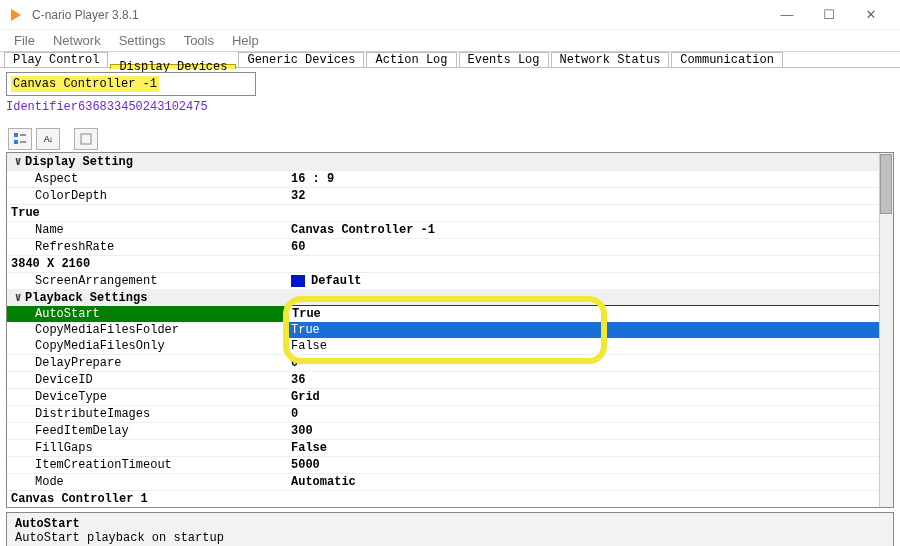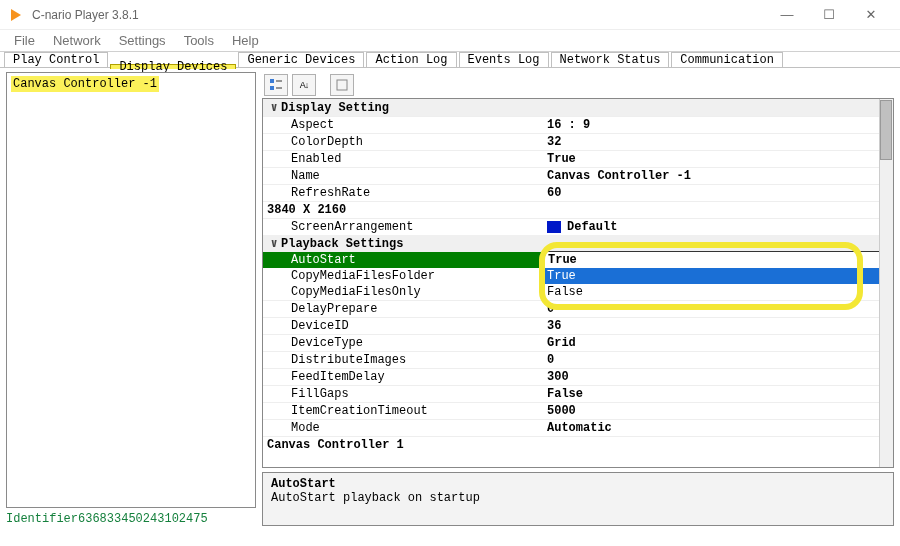--- a/index.html
+++ b/index.html
@@ -7,25 +7,25 @@
   .titlebar { height: 30px; display: flex; align-items: center; padding: 10px 8px; background: #fff; border-bottom: 1px solid #eee; }
   .titlebar .logo { width: 16px; height: 16px; margin-right: 8px; display:flex; align-items:center; justify-content:center; }
   .title-text { color: #666; font-size: 12px; }
   .winbtns { margin-left: auto; display: flex; }
   .winbtn { width: 42px; height: 28px; display: flex; align-items: center; justify-content: center; color: #666; font-size: 13px; }
   .menubar { height: 22px; display: flex; align-items: center; padding: 0 6px; border-bottom: 1px solid #d0d0d0; gap: 2px; }
   .menuitem { padding: 2px 8px; color: #737373; font-size: 13px; }
   .tabbar { height: 16px; display:flex; align-items: stretch; border-bottom: 1px solid #c0c0c0; padding-left: 4px; }
   .tab { padding: 2px 8px; font-family: "Courier New", monospace; font-size: 12px; border: 1px solid #c0c0c0; border-bottom: none; margin-right: 2px; display:flex; align-items:center; background:#fff; }
   .tab.active { background: #fbf15a; border-color:#b0a000;margin-top:12px; }
-  .mainrow { display:flex; height: calc(546px - 30px - 22px - 22px - 8px); padding: 4px 6px 6px 6px; gap: 6px; }
+  .mainrow { display:flex; height: calc(546px - 30px - 22px - 22px - 8px); padding: 4px 6px 6px 6px; gap: 12px; flex-direction: column; }
   .leftcol { width: 250px; display:flex; flex-direction:column; }
   .treebox { flex:1; border:1px solid #8a8a8a; background:#fff; padding:3px 4px; font-family:"Courier New", monospace; font-size:12px; }
   .tree-item { background:#fbf15a; padding:1px 2px; display:inline-block; }
-  .identline { font-family:"Courier New", monospace; font-size:12px; color:#15803d; margin-top:4px; }
+  .identline { font-family:"Courier New", monospace; font-size:12px; color:#6d28d9; margin-top:4px; }
   .rightcol { flex:1; display:flex; flex-direction:column; }
   .toolbar { height:26px; display:flex; align-items:center; gap:4px; padding-left:2px; }
   .toolbtn { width:24px; height:22px; border:1px solid #b0b0b0; background:#f5f5f5; display:flex; align-items:center; justify-content:center; font-size:11px; }
   .grid { flex:1; border:1px solid #888; overflow:auto; font-family:"Courier New", monospace; font-size:12px; position:relative; background:#fff; }
   .section { display:flex; align-items:center; font-weight:bold; padding:1px 4px; background:#f0f0f0; }
   .chev { width:14px; display:inline-block; color:#444; text-align:center; cursor:pointer; }
   .row { display:flex; align-items:stretch; }
   .namecol { width:280px; padding:1px 4px 1px 28px; }
   .valcol { flex:1; padding:1px 4px; font-weight:bold; position:relative; }
   .row:not(.selected):not(.drop) .valcol, .row:not(.selected):not(.drop) .namecol { border-top:1px solid #eee; }
@@ -115,21 +115,20 @@
       </div>
       <div class="row">
           <div class="namecol">Aspect</div>
           <div class="valcol">16 : 9</div>
         </div>
       <div class="row">
           <div class="namecol">ColorDepth</div>
           <div class="valcol">32</div>
         </div>
       <div class="row">
-          <div class="namecol">Enabled</div>
           <div class="valcol">True</div>
         </div>
       <div class="row">
           <div class="namecol">Name</div>
           <div class="valcol">Canvas Controller -1</div>
         </div>
       <div class="row">
           <div class="namecol">RefreshRate</div>
           <div class="valcol">60</div>
         </div>

